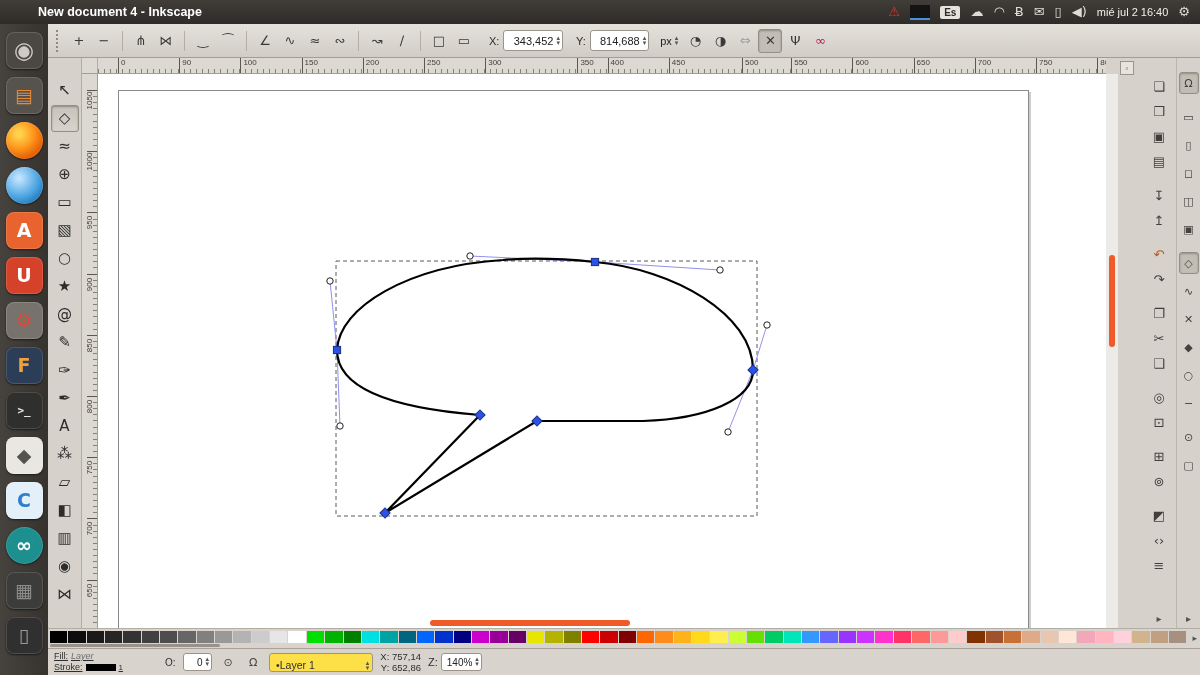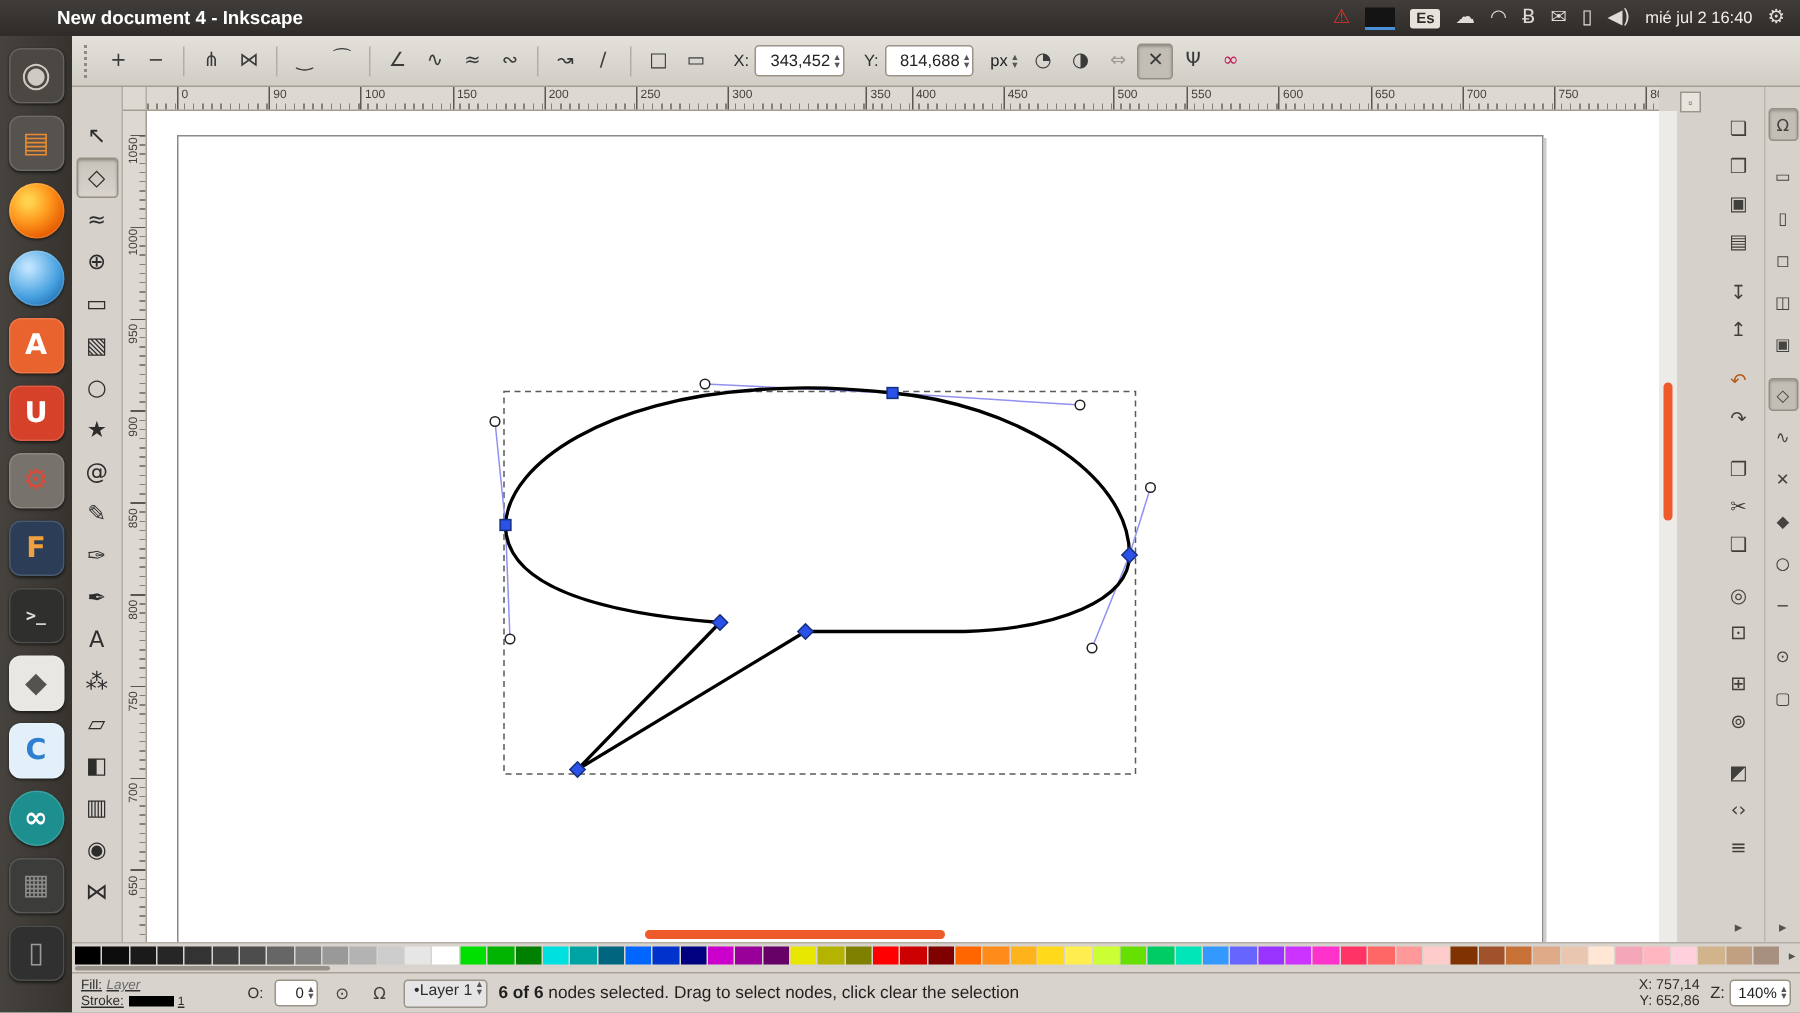--- a/index.html
+++ b/index.html
@@ -88,21 +88,21 @@
   #status-bar{position:absolute;left:0;bottom:0;width:1152px;height:27px;background:#d8d4cd;border-top:1px solid #a8a29a;display:flex;align-items:center;padding:0 6px;gap:7px;font-size:11px;color:#2e2e2e;}
   .fs-block{display:flex;flex-direction:column;justify-content:center;font-size:9px;line-height:11px;min-width:104px;text-decoration:underline;}
   .fs-row{display:flex;align-items:center;gap:3px;white-space:nowrap;}
   .fill-none{font-style:italic;color:#6c6c6c;}
   .stroke-swatch{display:inline-block;width:30px;height:7px;background:#000;}
   .stroke-w{font-size:8px;}
   .op-label{font-size:10px;}
   .spinbox.small{height:18px;}
   .spinbox.small .spin-value{min-width:14px;font-size:10px;}
   .mini-btn{width:18px;height:18px;display:flex;align-items:center;justify-content:center;font-family:"DejaVu Sans",sans-serif;font-size:11px;color:#45443f;}
-  .layer-combo{display:flex;align-items:flex-start;background:#e5e5e5;border:1px solid #9a948a;border-radius:3px;height:19px;padding:0 3px 0 6px;font-size:10.5px;white-space:nowrap;}
+  .layer-combo{display:flex;align-items:flex-end;background:#fde047;border:1px solid #9a948a;border-radius:3px;height:19px;padding:0 3px 0 6px;font-size:10.5px;white-space:nowrap;gap:48px;}
   .status-message{flex:1;font-size:11.5px;white-space:nowrap;overflow:hidden;color:#1f1f1f;}
   .xy-block{font-size:9.5px;line-height:11px;text-align:right;white-space:nowrap;}
   .zoom-block{display:flex;align-items:center;gap:3px;}
   .zoom-block .spin-value{min-width:28px;}
 </style>
 </head>
 <body>
 
 <div id="screen" data-name="desktop-screen">
 
@@ -590,23 +590,20 @@
       <span class="mini-btn" data-name="layer-lock-toggle">
           <span data-name="lock-icon">Ω</span>
         </span>
       <div class="layer-combo" data-name="layer-selector">
         <span data-name="current-layer-name">•Layer 1</span>
         <span class="arrows" data-name="layer-combo-arrows">
             <i data-name="spin-up-icon">▴</i>
             <i data-name="spin-down-icon">▾</i>
           </span>
       </div>
-      <div class="status-message" data-name="status-message">
-        <b data-name="status-message-emphasis">6 of 6</b><span data-name="status-message-text"> nodes selected. Drag to select nodes, click clear the selection</span>
-      </div>
       <div class="xy-block" data-name="cursor-position-readout">
         <div><span data-name="cursor-x-label">X:</span> <span data-name="cursor-x-value">757,14</span></div>
         <div><span data-name="cursor-y-label">Y:</span> <span data-name="cursor-y-value">652,86</span></div>
       </div>
       <div class="zoom-block" data-name="zoom-control">
         <span data-name="zoom-label">Z:</span>
         <div class="spinbox small" data-name="zoom-spinbox">
           <span class="spin-value" data-name="zoom-value">140%</span>
           <span class="arrows" data-name="zoom-spinner-arrows">
               <i data-name="spin-up-icon">▴</i>

